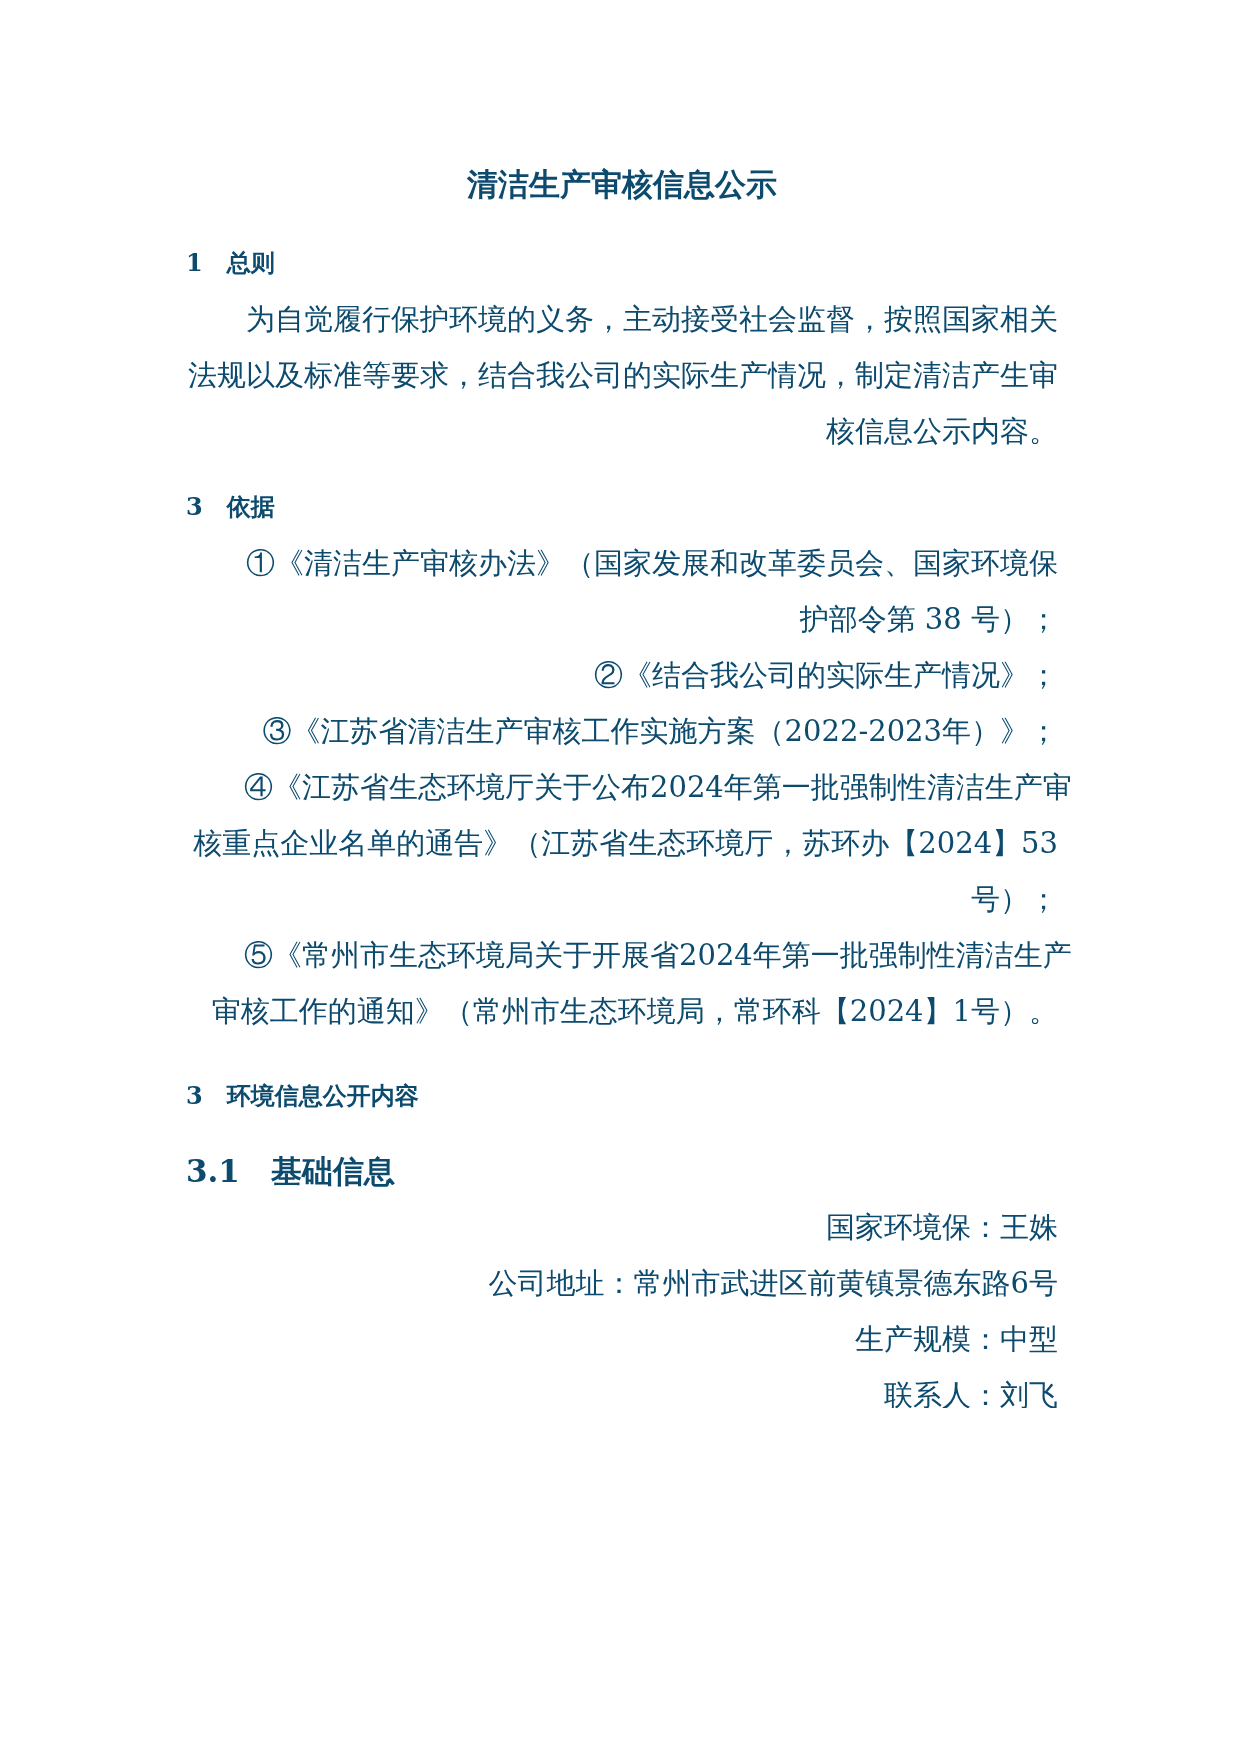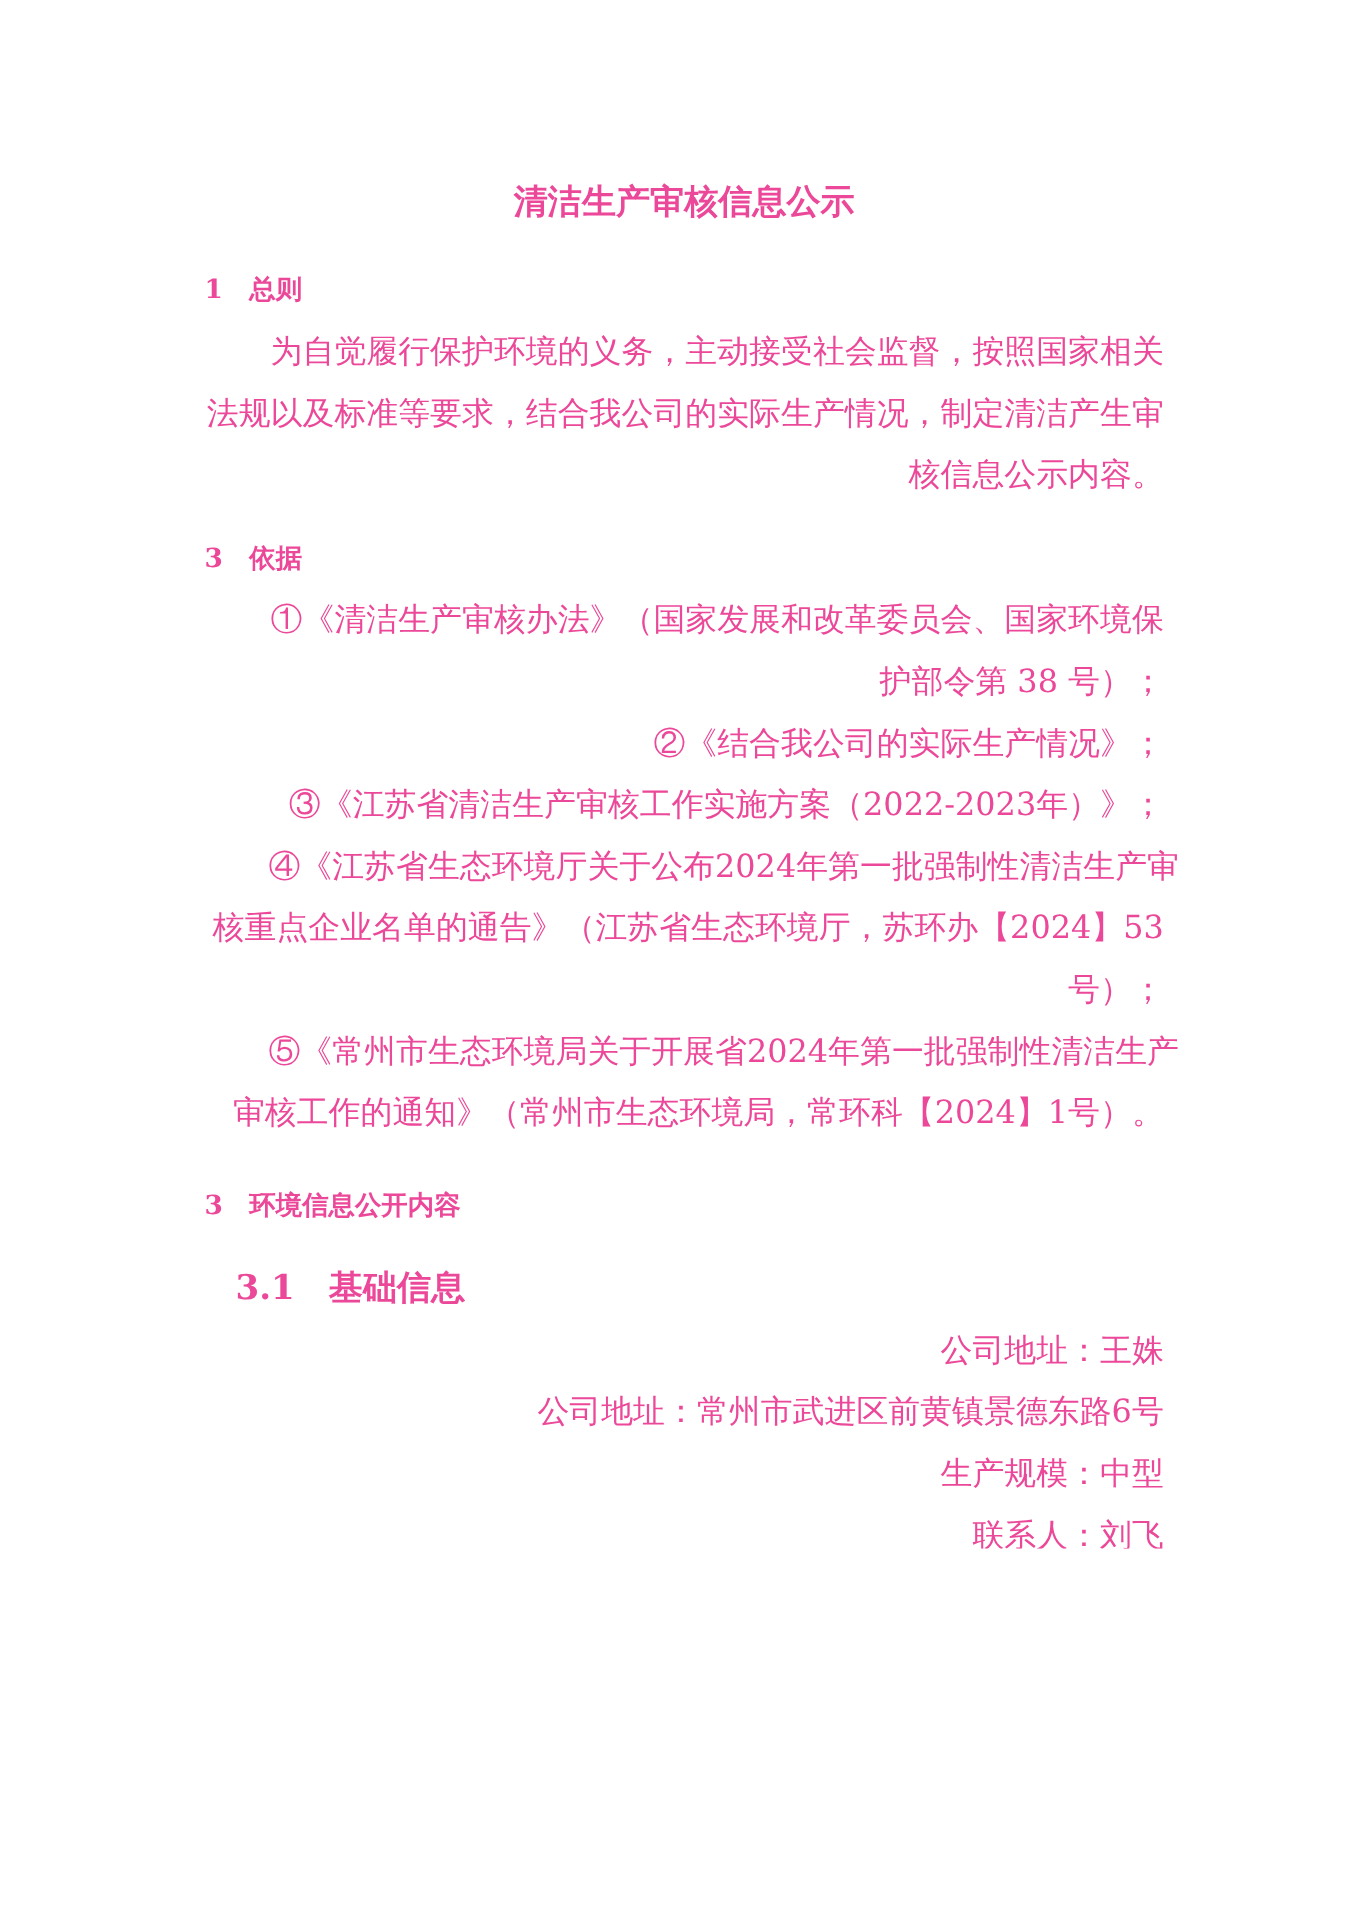--- a/index.html
+++ b/index.html
@@ -5,21 +5,21 @@
   html, body {
     margin: 0;
     padding: 0;
     background: #ffffff;
   }
   .page {
     position: relative;
     width: 1240px;
     height: 1408px;
     background: #ffffff;
-    color: #ec4899;
+    color: #0c4a6e;
     font-family: "DejaVu Serif", "Liberation Serif", serif;
     box-sizing: border-box;
     padding: 0 182px 0 186px;
     overflow: hidden;
   }
   .doc-title {
     margin: 156px 0 0 0;
     font-size: 31px;
     font-weight: bold;
     line-height: 56px;
@@ -36,21 +36,21 @@
   .sub-heading {
     margin: 0;
     font-size: 31px;
     font-weight: bold;
     line-height: 56px;
     white-space: pre;
   }
   .mt-h1 { margin-top: 23px; }
   .mt-h2 { margin-top: 20px; }
   .mt-h3 { margin-top: 29px; }
-  .mt-h4 { margin-top: 19px; margin-left: 28px; }
+  .mt-h4 { margin-top: 19px; }
   .para { margin: 0; text-align: right; }
   .line {
     font-size: 29px;
     line-height: 56px;
     white-space: pre;
   }
   .indent { text-indent: 58px; }
 </style>
 </head>
 <body>
@@ -79,19 +79,19 @@
     <div class="line">号）；</div>
     <div class="line indent">⑤《常州市生态环境局关于开展省2024年第一批强制性清洁生产</div>
     <div class="line">审核工作的通知》（常州市生态环境局，常环科【2024】1号）。</div>
   </div>
 
   <h2 class="sec-heading mt-h3">3　环境信息公开内容</h2>
 
   <h3 class="sub-heading mt-h4">3.1　基础信息</h3>
 
   <div class="para">
-    <div class="line indent">公司地址：王姝</div>
+    <div class="line indent">国家环境保：王姝</div>
     <div class="line indent">公司地址：常州市武进区前黄镇景德东路6号</div>
     <div class="line indent">生产规模：中型</div>
     <div class="line indent">联系人：刘飞</div>
   </div>
 
 </div>
 
 </body></html>

